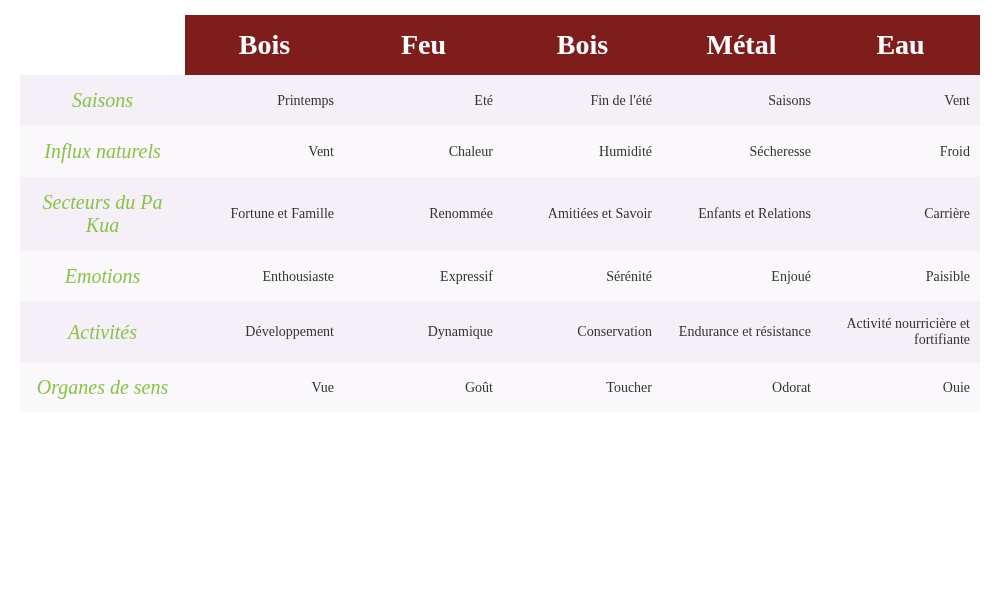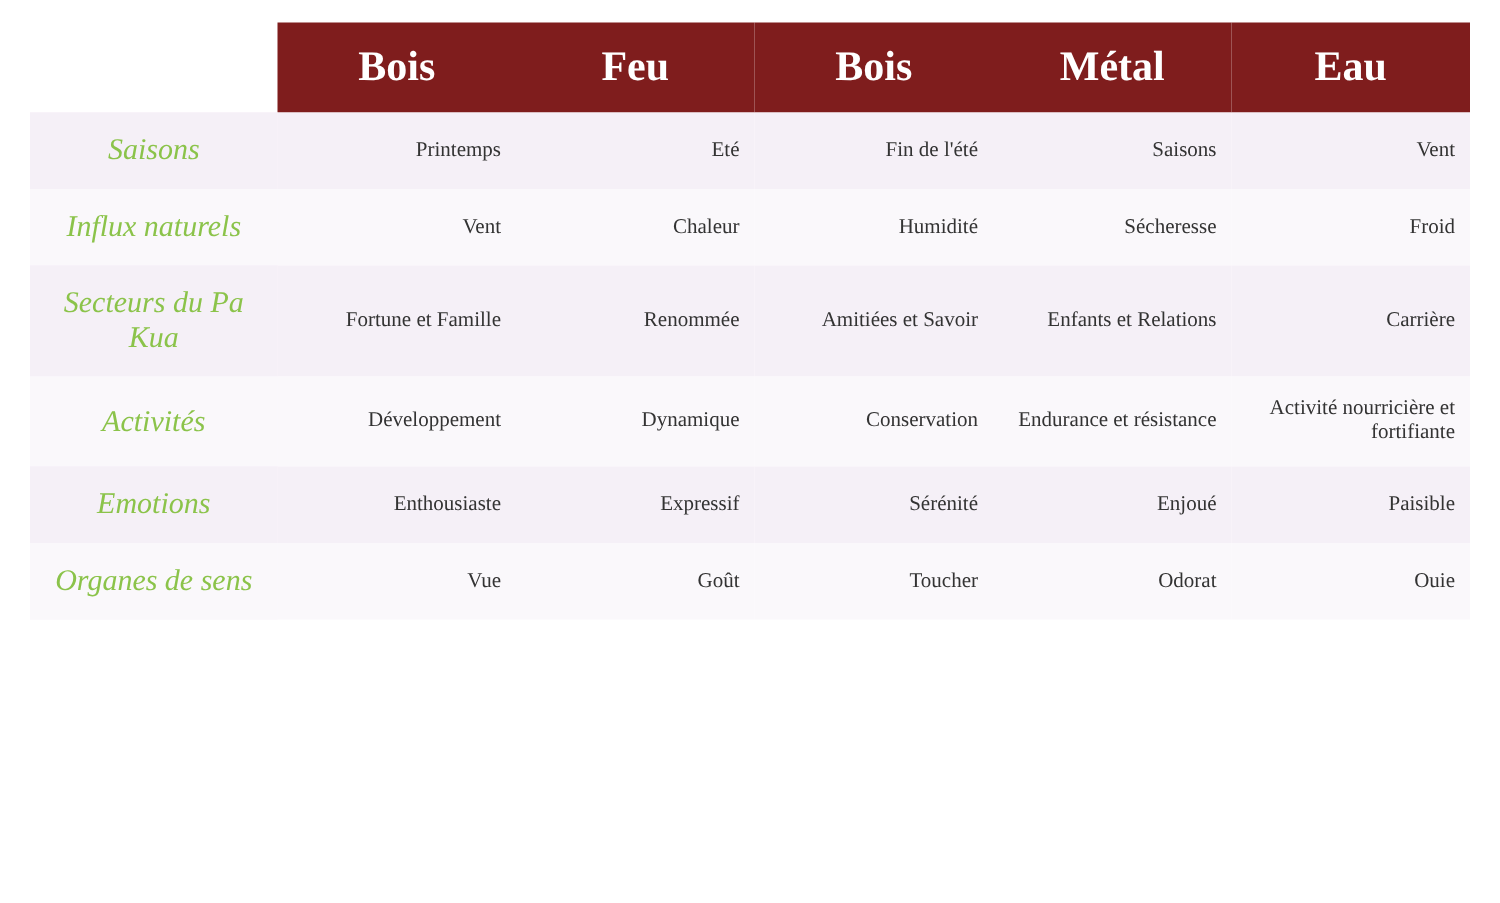--- a/index.html
+++ b/index.html
@@ -124,34 +124,34 @@
         </tr>
         <tr>
           <td class="row-label">Secteurs du Pa Kua</td>
           <td>Fortune et Famille</td>
           <td>Renommée</td>
           <td>Amitiées et Savoir</td>
           <td>Enfants et Relations</td>
           <td>Carrière</td>
         </tr>
         <tr>
+          <td class="row-label">Emotions</td>
+          <td>Enthousiaste</td>
+          <td>Expressif</td>
+          <td>Sérénité</td>
+          <td>Enjoué</td>
+          <td>Paisible</td>
+        </tr>
+        <tr>
           <td class="row-label">Activités</td>
           <td>Développement</td>
           <td>Dynamique</td>
           <td>Conservation</td>
           <td>Endurance et résistance</td>
           <td>Activité nourricière et fortifiante</td>
-        </tr>
-        <tr>
-          <td class="row-label">Emotions</td>
-          <td>Enthousiaste</td>
-          <td>Expressif</td>
-          <td>Sérénité</td>
-          <td>Enjoué</td>
-          <td>Paisible</td>
         </tr>
         <tr>
           <td class="row-label">Organes de sens</td>
           <td>Vue</td>
           <td>Goût</td>
           <td>Toucher</td>
           <td>Odorat</td>
           <td>Ouie</td>
         </tr>
       </tbody>

